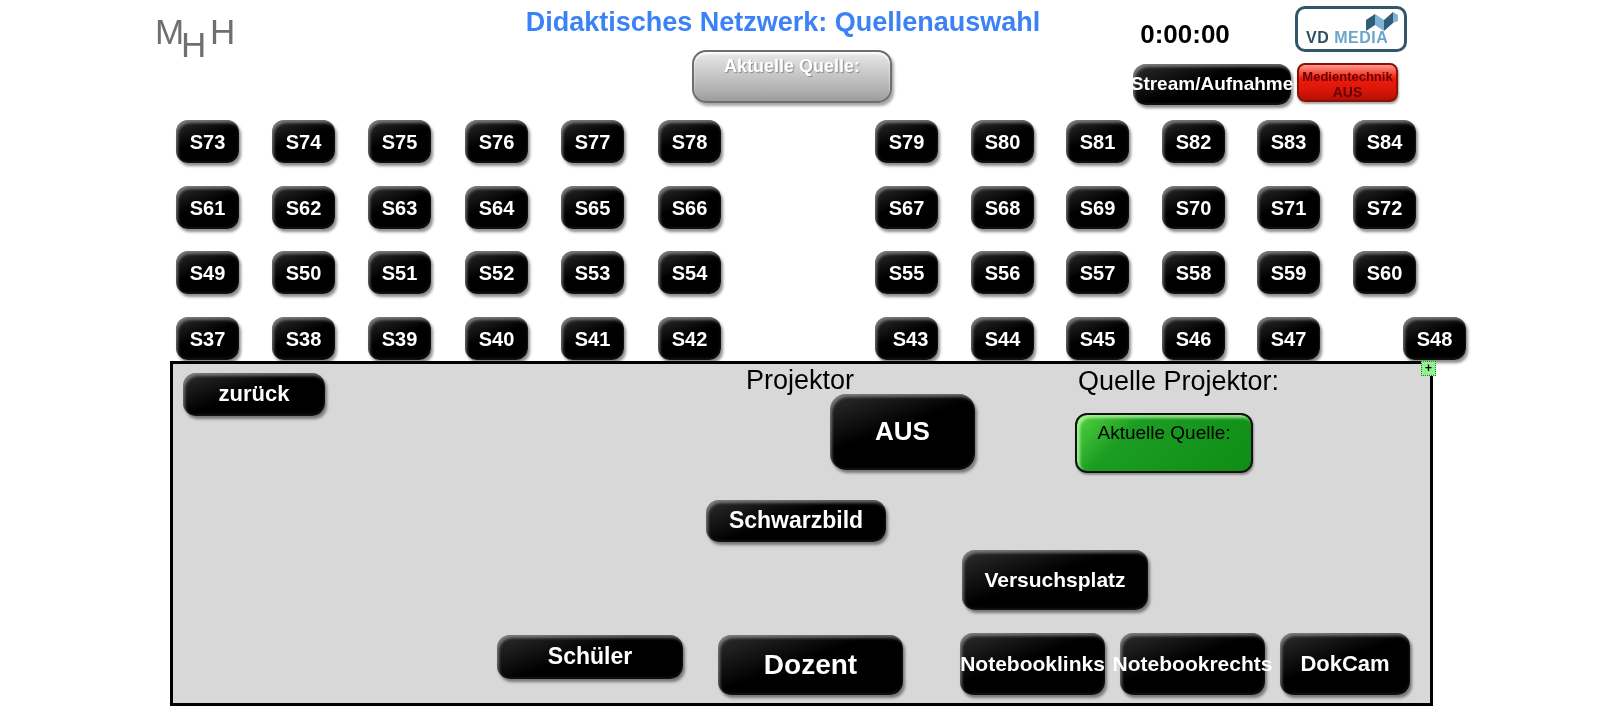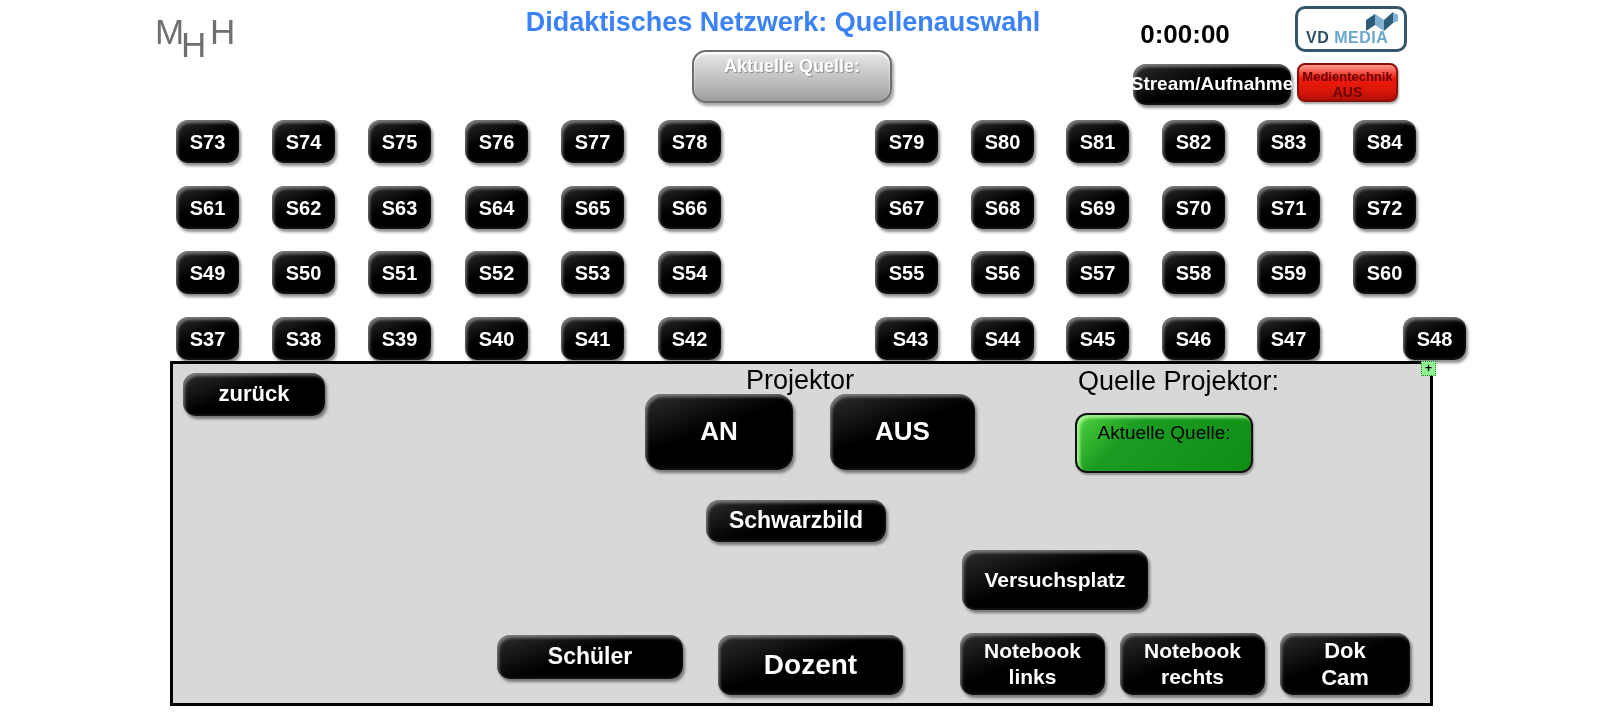--- a/index.html
+++ b/index.html
@@ -58,21 +58,21 @@
   .aus-btn { left:657px; top:30px; width:145px; height:76px; font-size:26px; border-radius:16px; }
   .green-btn { position:absolute; left:902px; top:49px; width:178px; height:60px;
     border:2px solid #111; border-radius:12px; cursor:pointer; text-align:center;
     background:linear-gradient(135deg,#52d441 0%,#1b9c22 30%,#0f8d15 100%);
     box-shadow:inset 3px 3px 3px rgba(190,255,170,.75), 1px 2px 2px rgba(0,0,0,.35); }
   .green-btn span { display:inline-block; margin-top:7px; font-size:19px; color:#000; }
   .schwarz-btn { left:533px; top:136px; width:180px; height:42px; font-size:23px; }
   .versuch-btn { left:789px; top:186px; width:186px; height:60px; font-size:21px; }
   .schueler-btn { left:324px; top:271px; width:186px; height:44px; font-size:23px; }
   .dozent-btn  { left:545px; top:271px; width:185px; height:60px; font-size:28px; }
-  .two-line { flex-direction:column; font-size:21px; line-height:1.25; }
+  .two-line { flex-direction:row; font-size:21px; line-height:1.25; }
   .nbl-btn { left:787px; top:269px; width:145px; height:62px; }
   .nbr-btn { left:947px; top:269px; width:145px; height:62px; }
   .dok-btn { left:1107px; top:269px; width:130px; height:62px; font-size:22px; }
   
   .expand { position:absolute; left:1421px; top:361px; width:15px; height:15px;
     background:#8cf08c; border:1px dotted #2a7a2a; color:#000; font-size:12px; font-weight:bold;
     line-height:13px; text-align:center; cursor:pointer; z-index:5;
     background-image:radial-gradient(#aefcae 1px, transparent 1px); background-size:3px 3px; }
 </style>
 </head>
@@ -161,21 +161,20 @@
       <div class="blk sbtn" style="left: 971px; top: 317px;">S44</div>
       <div class="blk sbtn" style="left: 1066px; top: 317px;">S45</div>
       <div class="blk sbtn" style="left: 1162px; top: 317px;">S46</div>
       <div class="blk sbtn" style="left: 1257px; top: 317px;">S47</div>
       <div class="blk sbtn" style="left: 1403px; top: 317px;">S48</div>
     </div>
 
   <div class="panel">
     <div class="panel-title">Projektor</div>
     <div class="blk back-btn">zurück</div>
-    <div class="blk an-btn">AN</div>
     <div class="blk aus-btn">AUS</div>
     <div class="src-label">Quelle Projektor:</div>
     <div class="green-btn">
       <span>Aktuelle Quelle:</span>
     </div>
     <div class="blk versuch-btn">Versuchsplatz</div>
     <div class="blk schwarz-btn">Schwarzbild</div>
     <div class="blk schueler-btn">Schüler</div>
     <div class="blk dozent-btn">Dozent</div>
     <div class="blk two-line nbl-btn">

